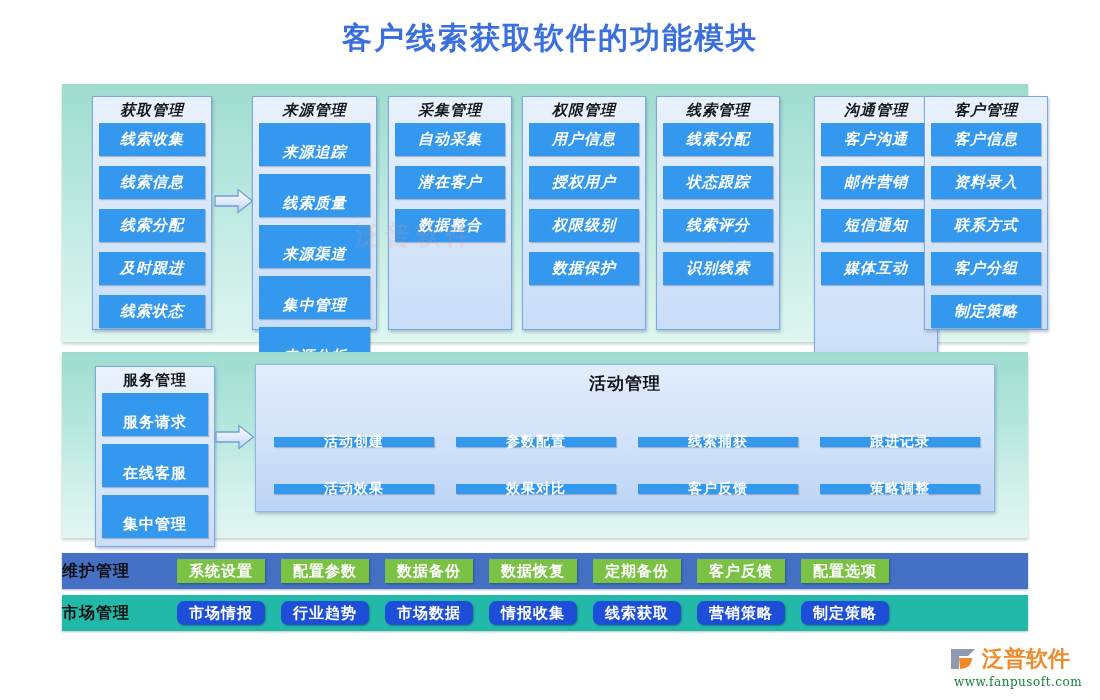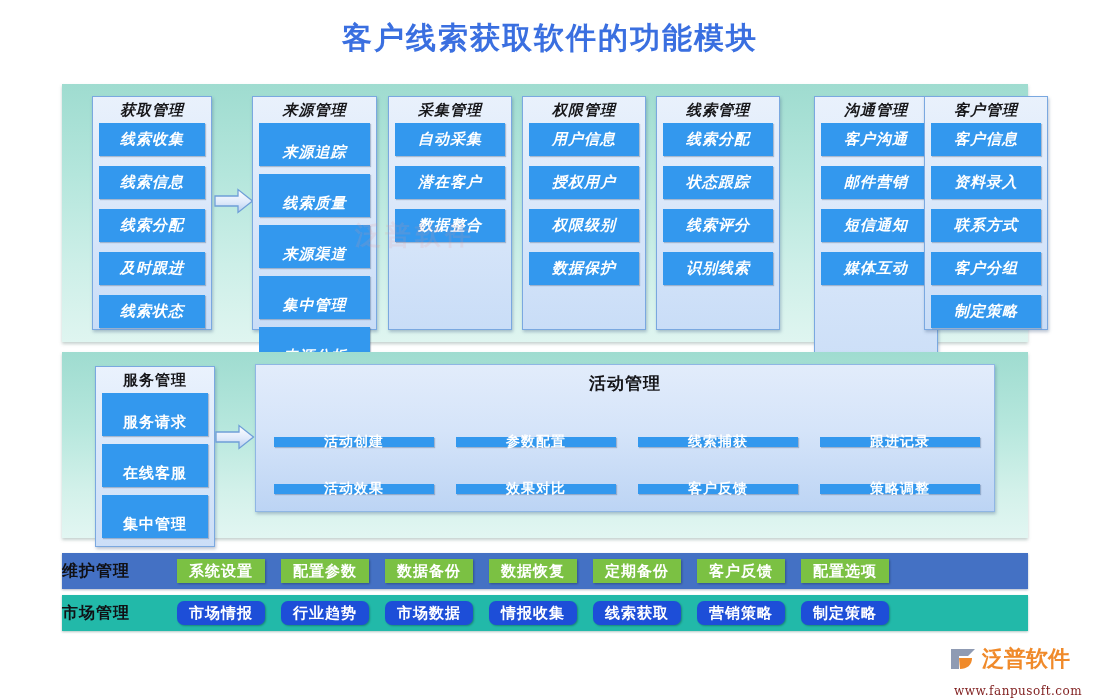--- a/index.html
+++ b/index.html
@@ -137,22 +137,22 @@
     width:140px;height:48px;
   }
   #logo-row{display:flex;align-items:center;height:30px;}
   #logo-mark{width:30px;height:28px;flex:none;margin-right:4px;}
   #logo-text{
     font-size:22px;font-weight:bold;color:#f08a2a;
     font-family:"DejaVu Serif","Liberation Serif",serif;
     letter-spacing:0px;
   }
   #logo-url{
-    font-size:12px;color:#7f1d1d;letter-spacing:.5px;
-    text-align:center;margin-top:10px;
+    font-size:12px;color:#15803d;letter-spacing:.5px;
+    text-align:center;margin-top:1px;
     font-family:"DejaVu Serif","Liberation Serif",serif;
   }
   
   #watermark{
     position:absolute;left:355px;top:218px;
     font-size:26px;color:rgba(230,150,150,.16);
     font-weight:bold;letter-spacing:4px;
     pointer-events:none;
     font-family:"DejaVu Serif","Liberation Serif",serif;
   }

